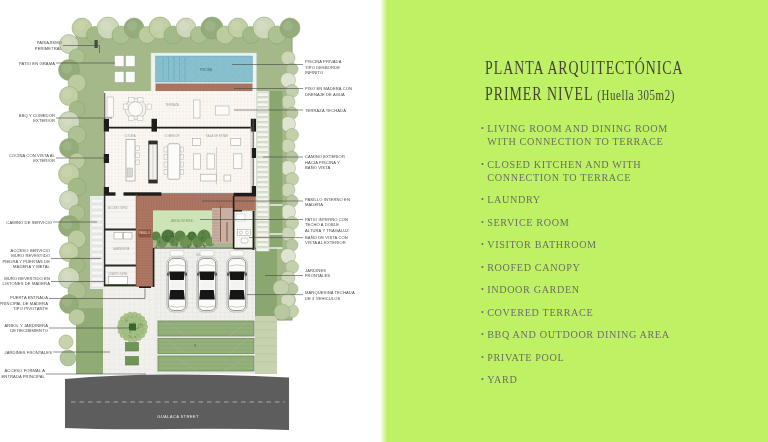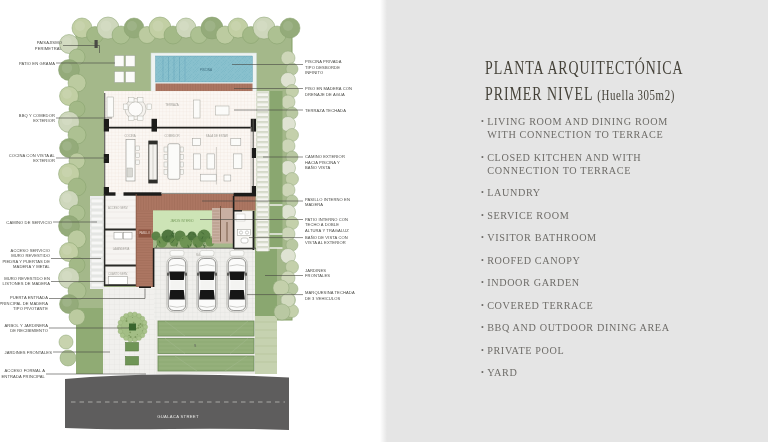--- a/index.html
+++ b/index.html
@@ -1,23 +1,23 @@
 <!DOCTYPE html>
 <html><head>
 <meta charset="utf-8">
 <style>
 html,body { margin:0; padding:0; }
 body { width:768px; height:442px; overflow:hidden; background:#ffffff; font-family:"Liberation Sans", sans-serif; position:relative; }
 .plan { position:absolute; left:0; top:0; width:384px; height:442px; }
-.panel { position:absolute; left:380px; top:0; width:388px; height:442px; background:#e5e5e5; font-family:"Liberation Serif", serif; }
+.panel { position:absolute; left:380px; top:0; width:388px; height:442px; background:#bef264; font-family:"Liberation Serif", serif; }
 .panel .fade { position:absolute; left:0; top:0; width:7px; height:442px; background:linear-gradient(90deg, #ffffff, rgba(255,255,255,0)); }
 .title, .list { margin-left:2px; }
 .title { position:absolute; left:103px; top:54.5px; color:#454239; font-size:18.5px; letter-spacing:1.3px; line-height:26px; white-space:nowrap; transform:scaleX(0.75); transform-origin:0 0; }
 .title .small { font-size:14.5px; letter-spacing:0.8px; }
-.list { position:absolute; left:99px; top:115px; color:#6e6c68; font-size:11.3px; letter-spacing:0.7px; }
+.list { position:absolute; left:99px; top:122px; color:#6e6c68; font-size:11.3px; letter-spacing:0.7px; }
 .li { line-height:13px; margin-bottom:9.5px; white-space:nowrap; transform:scaleX(0.9); transform-origin:0 50%; }
 .bu { font-size:9px; vertical-align:1px; margin-right:3px; }
 .cont { margin-left:7px; }
 </style>
 </head>
 <body>
 
 <div class="plan">
 <svg width="384" height="442" viewBox="0 0 384 442" font-family="Liberation Sans, sans-serif">
 <defs>

